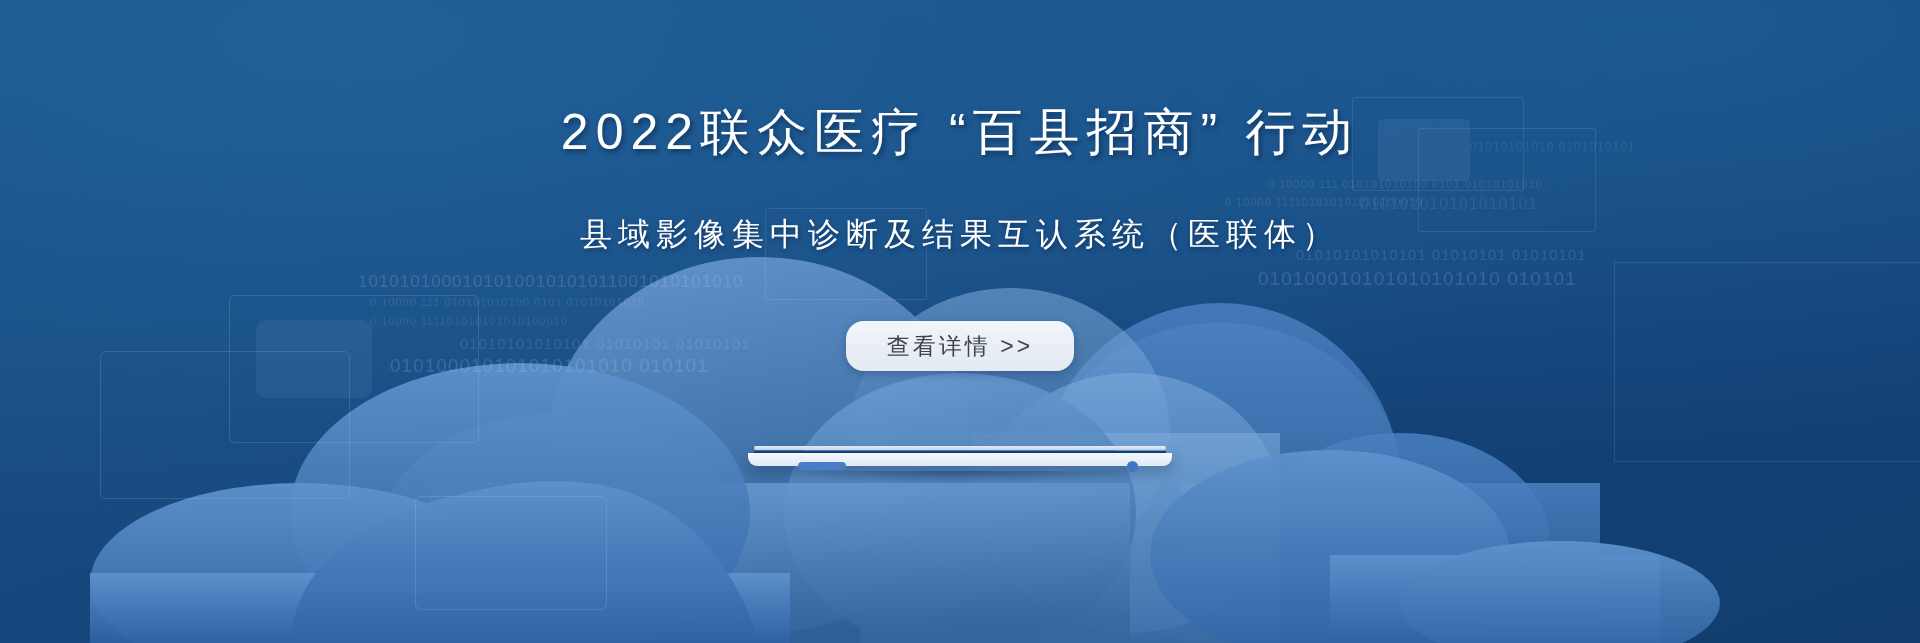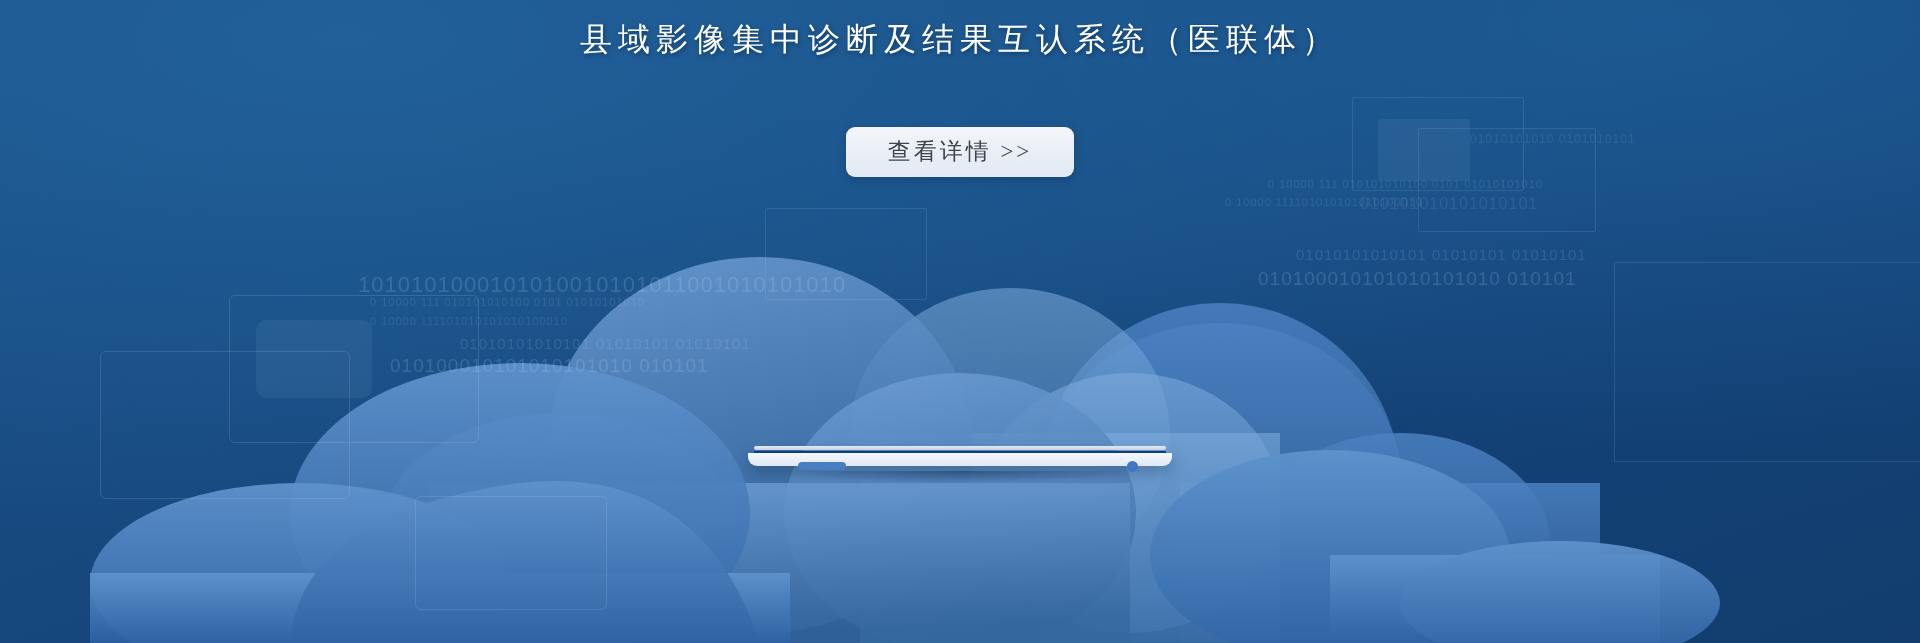--- a/index.html
+++ b/index.html
@@ -78,24 +78,24 @@
 
   #cta{
     margin-top:42px;
     display:inline-flex;
     align-items:center;
     justify-content:center;
     min-width:228px;
     height:50px;
     padding:0 26px;
     border:none;
-    border-radius:9px;
+    border-radius:18px;
     background:linear-gradient(180deg,#f3f6fa 0%,#e9eef5 55%,#e3eaf3 100%);
     color:#3d4450;
-    font-family:Liberation Serif, serif;
+    font-family:Liberation Sans, sans-serif;
     font-size:23px;
     letter-spacing:3px;
     cursor:pointer;
     box-shadow:0 3px 10px rgba(6,28,56,0.28);
   }
 
   
   #device{
     position:absolute;
     left:50%;
@@ -211,35 +211,36 @@
 
     <div class="rect sharp" style="left:1352px;top:97px;width:170px;height:92px;"></div>
     <div class="rect sharp" style="left:1418px;top:128px;width:176px;height:102px;"></div>
     <div class="rect fill" style="left:1378px;top:119px;width:92px;height:62px;border-radius:4px;"></div>
 
     <div class="rect sharp" style="left:1614px;top:262px;width:345px;height:198px;border-radius:0;"></div>
     <div class="rect sharp" style="left:765px;top:208px;width:160px;height:90px;"></div>
   </div>
 
   <div class="layer">
-    <div class="binary" style="left:358px;top:272px;font-size:22px;">1010101000101010010101011001010101010</div>
+    <div class="binary" style="left:358px;top:272px;font-size:17px;">1010101000101010010101011001010101010</div>
     <div class="binary" style="left:370px;top:296px;font-size:11px;opacity:.75;">0 10000 111           010101010100    0101          01010101010</div>
     <div class="binary" style="left:370px;top:315px;font-size:11px;opacity:.7;">0 10000 111101010101010100010</div>
     <div class="binary" style="left:460px;top:335px;font-size:15px;opacity:.8;">01010101010101 01010101 01010101</div>
     <div class="binary" style="left:390px;top:355px;font-size:19px;">010100010101010101010  010101</div>
 
     <div class="binary" style="left:1268px;top:178px;font-size:11px;opacity:.75;">0 10000 111           010101010100    0101          01010101010</div>
     <div class="binary" style="left:1225px;top:196px;font-size:11px;opacity:.7;">0 10000 111101010101010100010</div>
     <div class="binary" style="left:1360px;top:195px;font-size:16px;opacity:.6;">010101010101010101</div>
     <div class="binary" style="left:1296px;top:246px;font-size:15px;opacity:.8;">01010101010101 01010101 01010101</div>
     <div class="binary" style="left:1258px;top:268px;font-size:19px;">010100010101010101010  010101</div>
-    <div class="binary" style="left:1470px;top:132px;font-size:12px;opacity:.6;">01010101010 0101010101</div>
+    <div class="binary" style="left:1470px;top:140px;font-size:12px;opacity:.6;">01010101010 0101010101</div>
   </div>
 
   <div id="content">
+    <h1 id="title">2022联众医疗 “百县招商” 行动</h1>
     <h2 id="subtitle">县域影像集中诊断及结果互认系统（医联体）</h2>
     <button id="cta">查看详情 &gt;&gt;</button>
   </div>
 
   <div id="device">
     <div id="device-lip"></div>
     <div id="device-gap"></div>
     <div id="device-body">
       <div id="device-indicator"></div>
       <div id="device-dot"></div>

